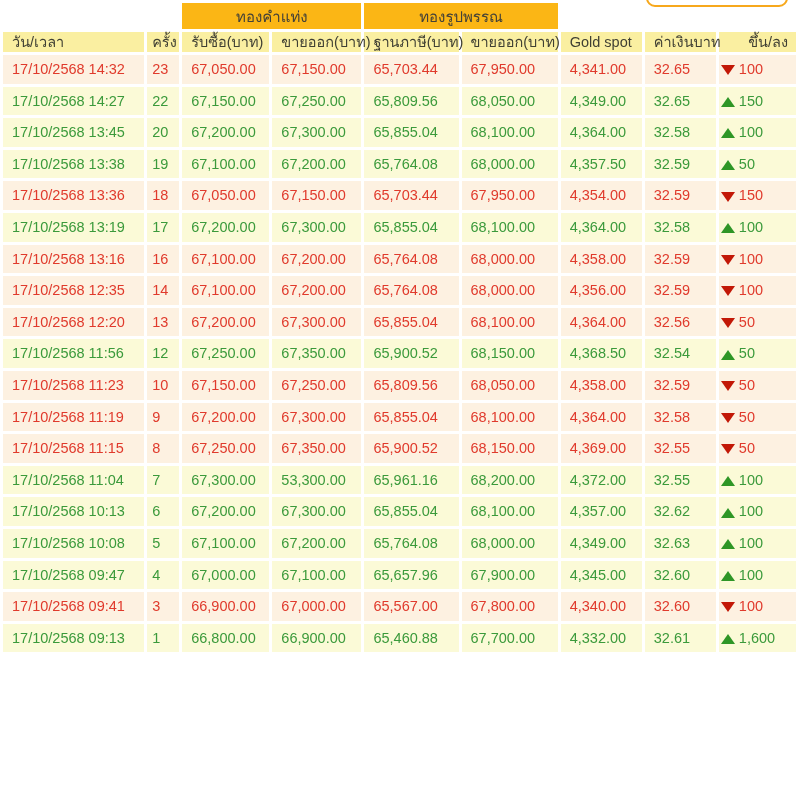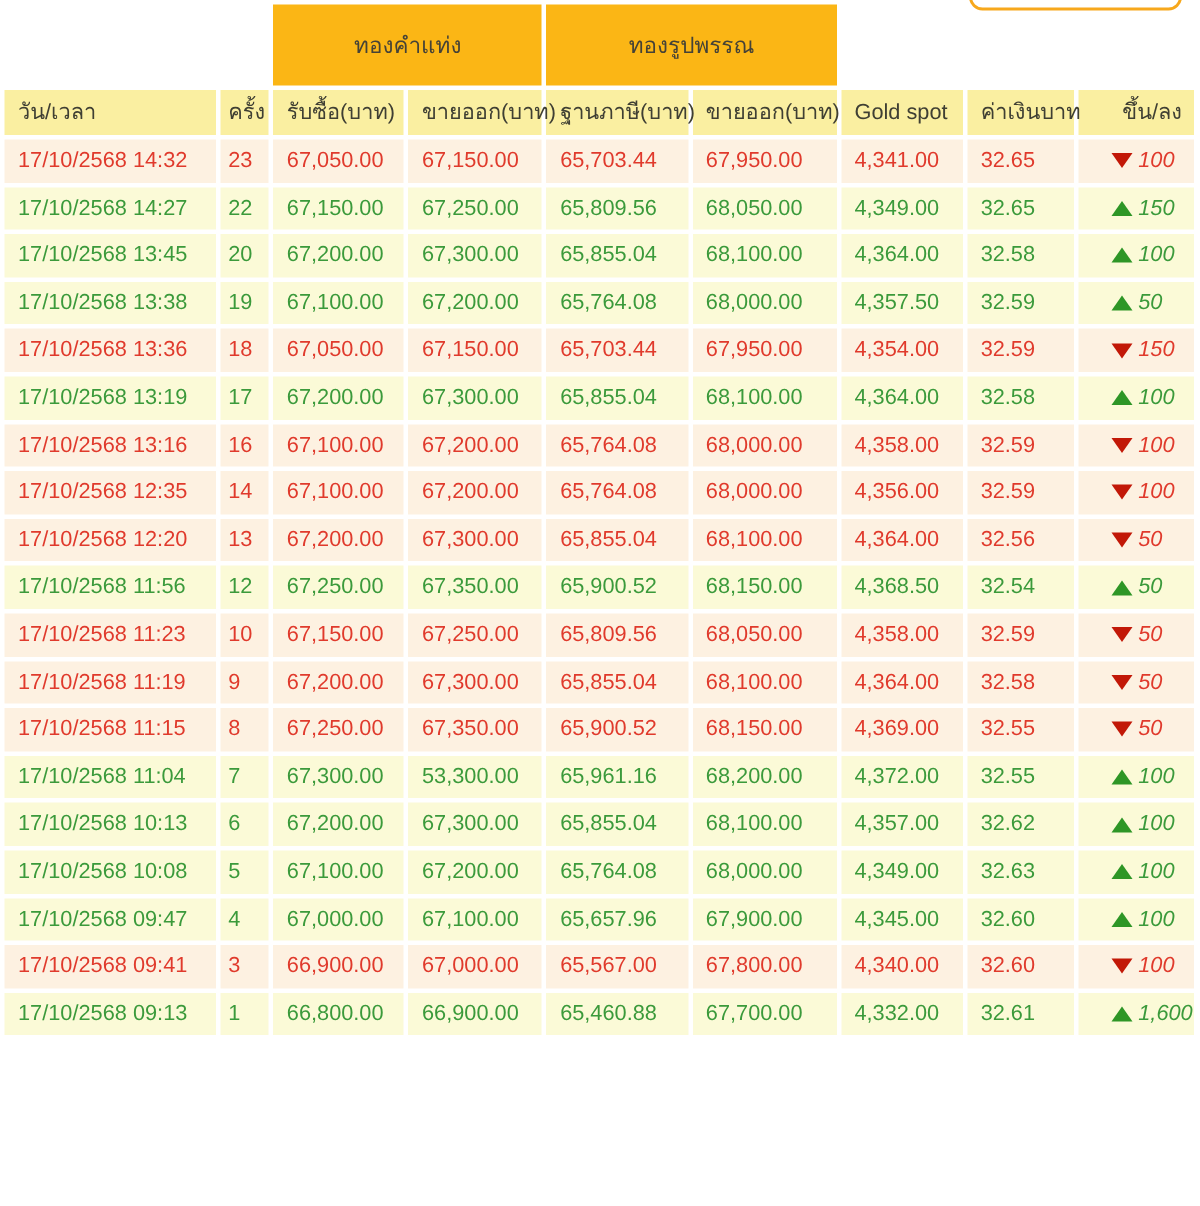--- a/index.html
+++ b/index.html
@@ -22,33 +22,33 @@
   td,th{
     font-size:14.5px;font-weight:normal;
     height:28.6px;line-height:1;
     padding:0 0 0 9px;text-align:left;vertical-align:middle;
     white-space:nowrap;
   }
   tr.group-row td,tr.group-row th{height:26px;}
   th.banner{
     background:var(--banner-bg,#FBB615);
     color:var(--banner-text,#454237);
-    text-align:center;font-size:15px;padding:14px;
+    text-align:center;font-size:15px;padding:0;
   }
   td.spacer{background:transparent;}
   tr.head-row th{
     background:var(--header-bg,#FAEFA1);
     color:var(--header-text,#3F3F33);
-    height:30px;
+    height:20px;
   }
   tr.up td{background:var(--up-bg,#FBFAD7);color:var(--up-text,#3B9A3B);}
   tr.down td{background:var(--down-bg,#FDF1E1);color:var(--down-text,#E03A2C);}
   .c-count{padding-left:5px;}
   .th-right{text-align:right;padding:0 8px 0 0;}
-  .c-change{padding-left:22px;font-style:italic;}
+  .c-change{padding-left:2px;}
   .arr{
     display:inline-block;width:0;height:0;
     border-left:7px solid transparent;border-right:7px solid transparent;
     margin-right:4px;vertical-align:middle;
   }
   .arr-up{border-bottom:10px solid var(--up-arrow,#2E9626);}
   .arr-down{border-top:10px solid var(--down-arrow,#C21807);}
 </style>
 </head>
 <body>

